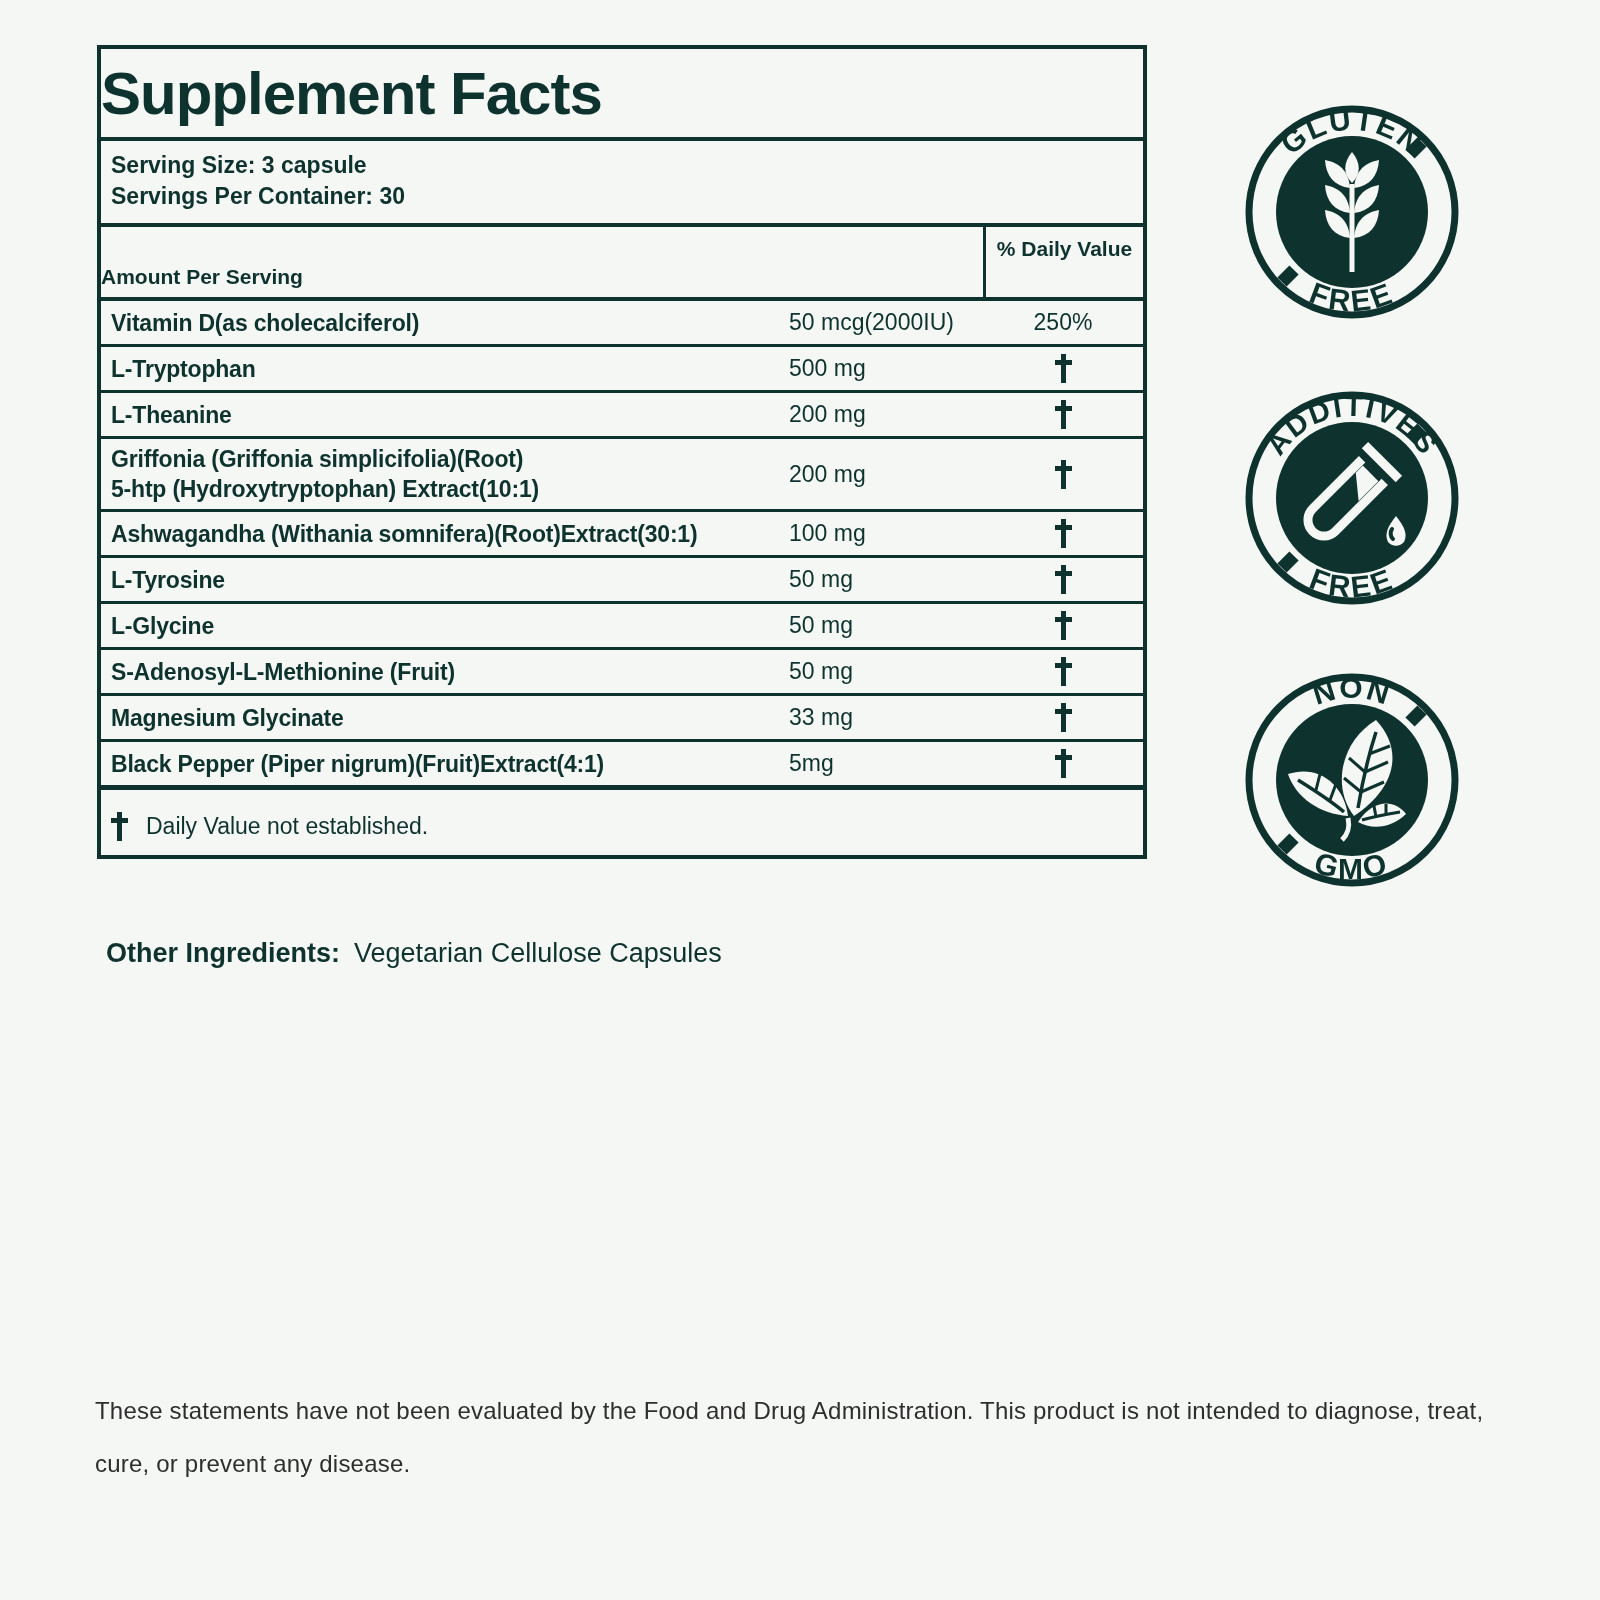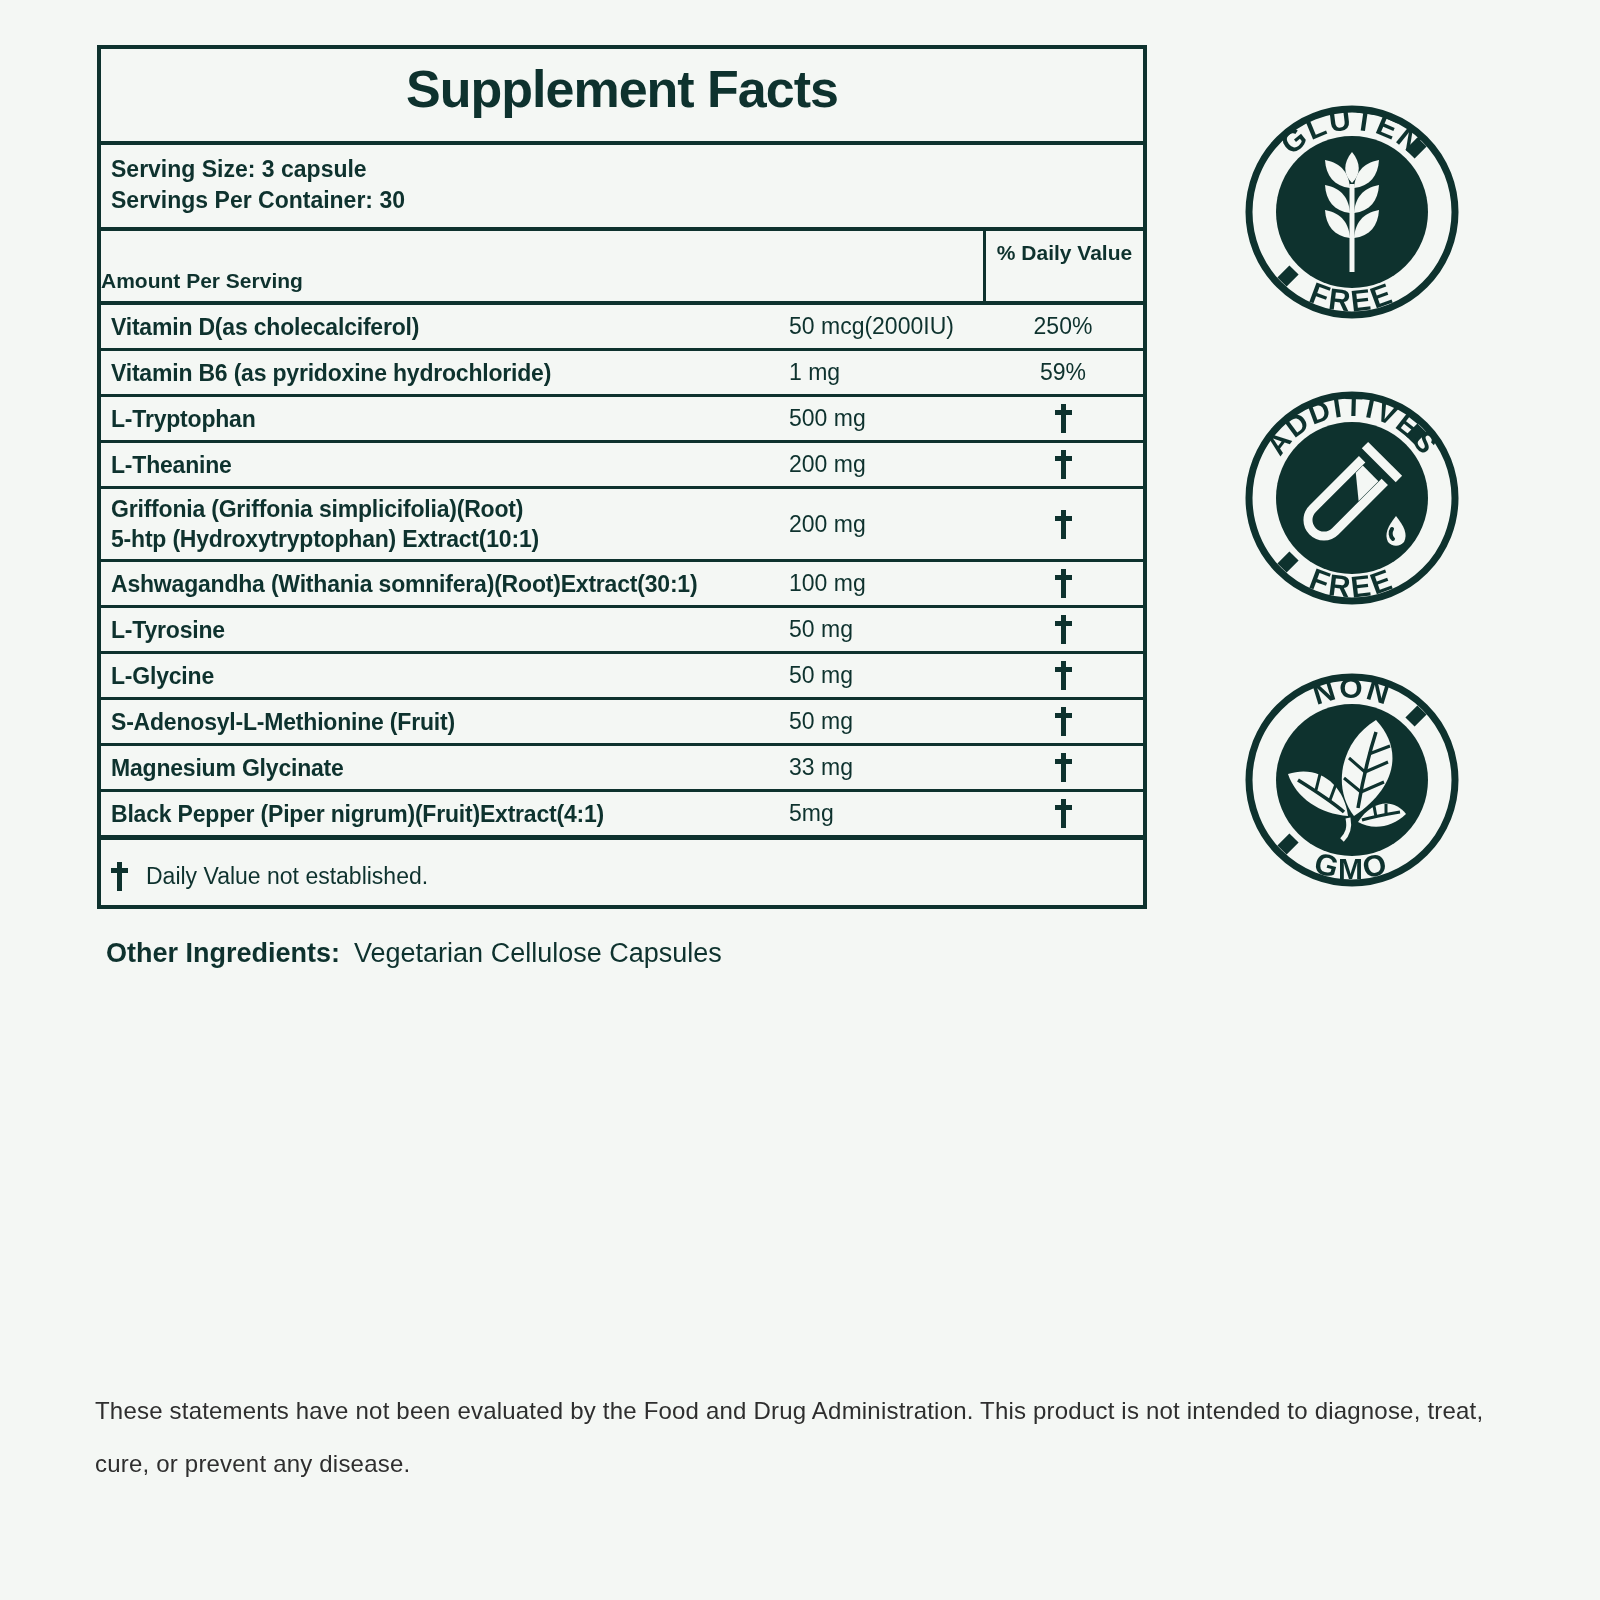--- a/index.html
+++ b/index.html
@@ -11,22 +11,22 @@
   .page{
     position:relative;width:1600px;height:1600px;background:var(--bg);
     font-family:"Liberation Sans", sans-serif;color:var(--dark);overflow:hidden;
   }
   
   .panel{
     position:absolute;left:97px;top:45px;width:1050px;box-sizing:border-box;
     border:4px solid var(--dark);
   }
   .panel-title{
-    font-size:52px;font-weight:bold;text-align:center;
-    padding:10px 0 22px;letter-spacing:-1px;
+    font-size:60px;font-weight:bold;text-align:left;
+    padding:10px 0 9px;letter-spacing:-1px;
   }
   .rule{height:4px;background:var(--dark);}
   .serving{padding:9px 10px 11px;font-weight:bold;font-size:23px;line-height:31px;}
   .serving div{white-space:nowrap;}
   .colhead{display:flex;align-items:stretch;}
   .colhead-amount{flex:1;text-align:left;padding:10px 22px 8px 0;font-weight:bold;font-size:21px;margin-top:28px;}
   .colhead-dv{width:160px;box-sizing:border-box;border-left:3px solid var(--dark);
     text-align:center;padding:10px 0 8px;font-weight:bold;font-size:21px;}
   .rows .row{display:flex;align-items:center;border-top:3px solid var(--dark);min-height:43px;}
   .rows .row:first-child{border-top:none;}
@@ -76,25 +76,20 @@
     </div>
     <div class="rule"></div>
 
     <div class="rows" id="rows">
     <div class="row">
       <div class="cell name">Vitamin D(as cholecalciferol)</div>
       <div class="cell amt">50 mcg(2000IU)</div>
       <div class="cell dv">250%</div>
     </div>
 
-    <div class="row">
-      <div class="cell name">Vitamin B6 (as pyridoxine hydrochloride)</div>
-      <div class="cell amt">1 mg</div>
-      <div class="cell dv">59%</div>
-    </div>
 
 
     <div class="row">
       <div class="cell name">L-Tryptophan</div>
       <div class="cell amt">500 mg</div>
       <div class="cell dv">
             <span class="dagger"></span>
           </div>
     </div>
 

